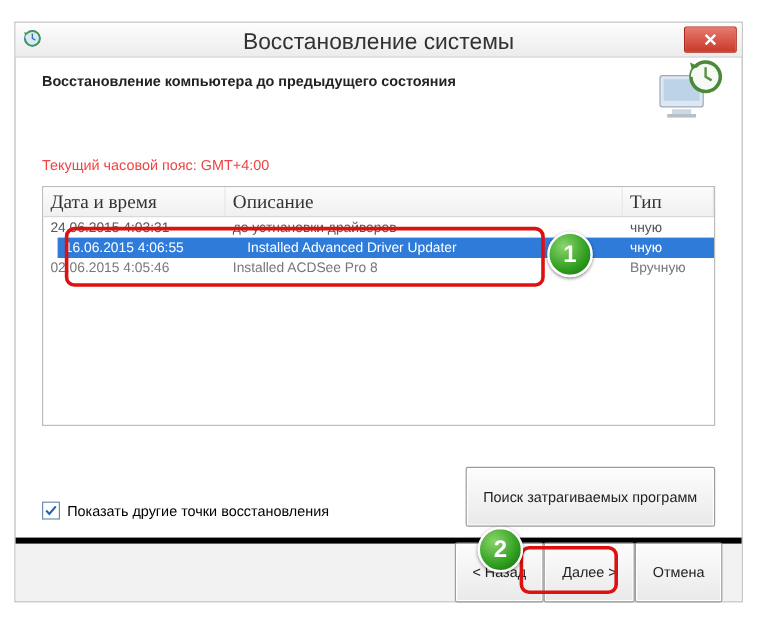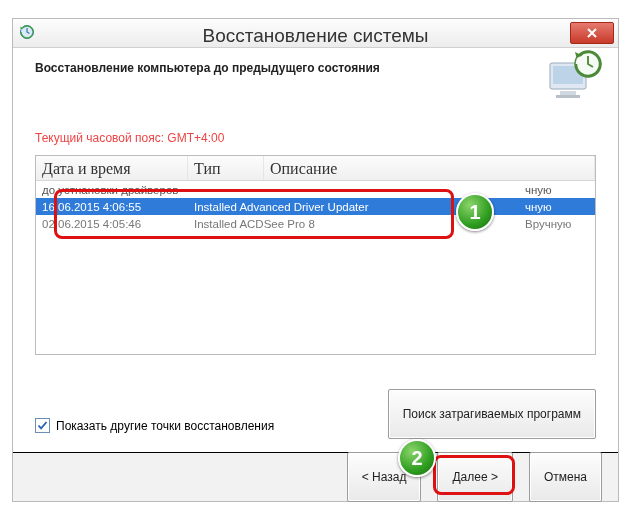--- a/index.html
+++ b/index.html
@@ -24,31 +24,31 @@
   .thead{display:flex;height:24px;background:linear-gradient(#fcfcfc,#f0f0f0);border-bottom:1px solid #d7d7d7;}
   .th{padding:4px 6px;font-size:16px;color:#333;border-right:1px solid #e6e6e6;box-sizing:border-box;font-family:Liberation Serif, serif;}
   .th.col-date{width:152px;}
   .th.col-desc{flex:1;}
   .th.col-type{width:76px;}
   .trow{display:flex;height:17px;align-items:center;font-size:11.5px;}
   .td{padding:0 6px;box-sizing:border-box;white-space:nowrap;overflow:hidden;}
   .td.col-date{width:152px;color:#555;}
   .td.col-desc{flex:1;color:#555;}
   .td.col-type{width:76px;color:#555;}
-  .trow.selected{background:#2f7bd9;color:#fff;}
+  .trow.selected{background:#2f7bd9;color:#fff;margin-left:12px;}
   .trow.selected .td{color:#fff;}
   .trow.dim .td{color:#777;}
   
   .check-row{position:absolute;left:0;bottom:8px;display:flex;align-items:center;gap:6px;}
   .chk{width:13px;height:13px;border:1px solid #6a8fb3;background:#fff;display:flex;align-items:center;justify-content:center;}
   .chk svg{width:11px;height:11px;}
   .affected-btn{position:absolute;right:0;bottom:2px;}
   
   .btn{display:inline-flex;align-items:center;justify-content:center;height:24px;padding:12px 14px;background:linear-gradient(#fdfdfd,#e9e9e9);border:1px solid #9c9c9c;border-radius:2px;font-size:12px;color:#222;box-shadow:inset 0 0 0 1px #fff;}
-  .footer{position:absolute;left:0;right:0;bottom:0;height:48px;border-top:1px solid #000000;background:#f2f2f2;display:flex;align-items:center;justify-content:flex-end;gap:16px;padding-right:16px;}
+  .footer{position:absolute;left:0;right:0;bottom:0;height:48px;border-top:5px solid #000000;background:#f2f2f2;display:flex;align-items:center;justify-content:flex-end;gap:0;padding-right:16px;}
   
   .annot{position:absolute;border:3px solid #d11;border-radius:8px;pointer-events:none;}
   .num-badge{position:absolute;width:34px;height:34px;border-radius:50%;pointer-events:none;background:radial-gradient(circle at 35% 30%, #8bd46b, #2f9e20 60%, #156b0c);border:2px solid #fff;box-shadow:0 1px 3px rgba(0,0,0,.5);display:flex;align-items:center;justify-content:center;color:#fff;font-weight:bold;font-size:20px;font-family:Arial;}
 </style>
 </head>
 <body>
 
 <div class="stage">
   <div class="outer-border">
 
@@ -85,24 +85,25 @@
           </svg>
         </span>
       </div>
 
       <div class="content">
         <div class="tz-label">Текущий часовой пояс: GMT+4:00</div>
 
         <div class="table-box">
           <div class="thead">
             <div class="th col-date">Дата и время</div>
+            <div class="th col-desc">Описание</div>
             <div class="th col-type">Тип</div>
-            <div class="th col-desc">Описание</div>
           </div>
           <div class="trow">
+            <div class="td col-date">24.06.2015 4:03:31</div>
             <div class="td col-desc">до устнановки драйверов</div>
             <div class="td col-type">чную</div>
           </div>
           <div class="trow selected">
             <div class="td col-date">16.06.2015 4:06:55</div>
             <div class="td col-desc">Installed Advanced Driver Updater</div>
             <div class="td col-type">чную</div>
           </div>
           <div class="trow dim">
             <div class="td col-date">02.06.2015 4:05:46</div>

